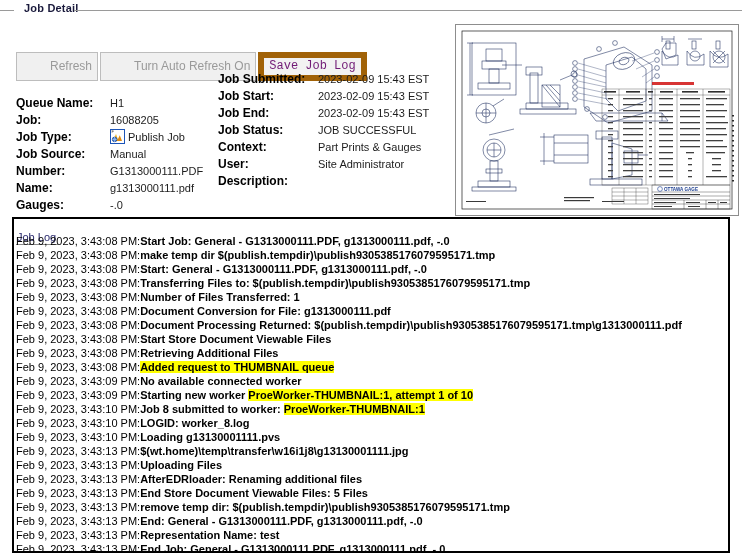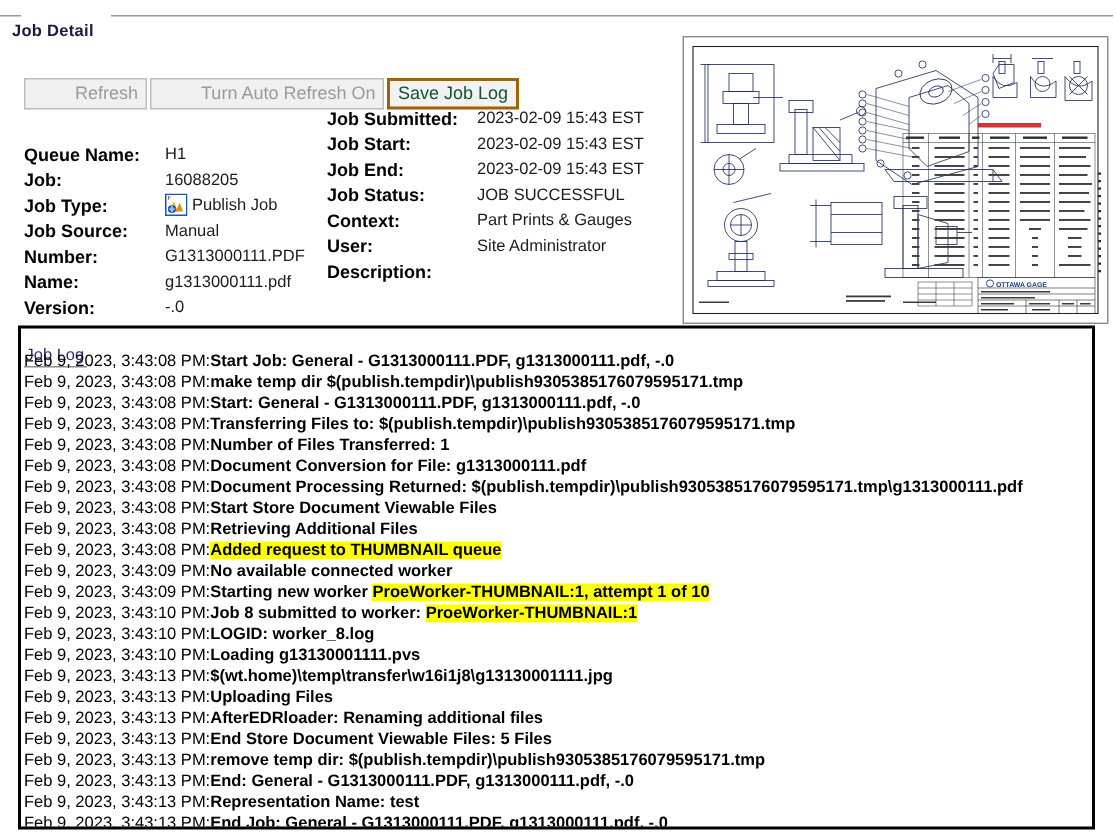--- a/index.html
+++ b/index.html
@@ -28,28 +28,27 @@
   .panel-header .rule-left {
     position: absolute;
     left: 0;
     top: 8px;
     width: 14px;
     height: 1px;
     background: #9a9a9a;
   }
   .panel-header .title {
     position: absolute;
-    left: 8px;
+    left: 24px;
     top: 0px;
     font-size: 11px;
     font-weight: bold;
     color: #1a1a3c;
     letter-spacing: .2px;
     white-space: nowrap;
-    margin-top: 13px;
   }
   .panel-header .rule-right {
     position: absolute;
     left: 74px;
     top: 8px;
     right: 2px;
     height: 1px;
     background: #9a9a9a;
   }
 
@@ -70,23 +69,24 @@
     padding: 1px 5px 2px 5px;
     white-space: nowrap;
     color: #000;
   }
   .btn.disabled {
     color: #9a9a9a;
     border-color: #bdbdbd;
     padding-left: 33px;
   }
   .btn.enabled {
-    color: #14532d;
-    border: 2px solid #a16207;
+    color: #701a75;
+    border: 6px solid #a16207;
     background: #f2f2f2;
+    font-family: Liberation Mono, monospace;
   }
 
   
   .details {
     position: absolute;
     left: 16px;
     top: 71px;
     width: 430px;
   }
   .det-col {
@@ -222,21 +222,21 @@
     <div class="det-row">
       <span class="det-label">Job Source:</span><span class="det-value">Manual</span>
     </div>
     <div class="det-row">
       <span class="det-label">Number:</span><span class="det-value">G1313000111.PDF</span>
     </div>
     <div class="det-row">
       <span class="det-label">Name:</span><span class="det-value">g1313000111.pdf</span>
     </div>
     <div class="det-row">
-      <span class="det-label">Version:</span><span class="det-value">-.0</span>
+      <span class="det-label">Gauges:</span><span class="det-value">-.0</span>
     </div>
   </div>
 
   <div class="det-col right">
     <div class="det-row">
       <span class="det-label">Job Submitted:</span><span class="det-value">2023-02-09 15:43 EST</span>
     </div>
     <div class="det-row">
       <span class="det-label">Job Start:</span><span class="det-value">2023-02-09 15:43 EST</span>
     </div>

